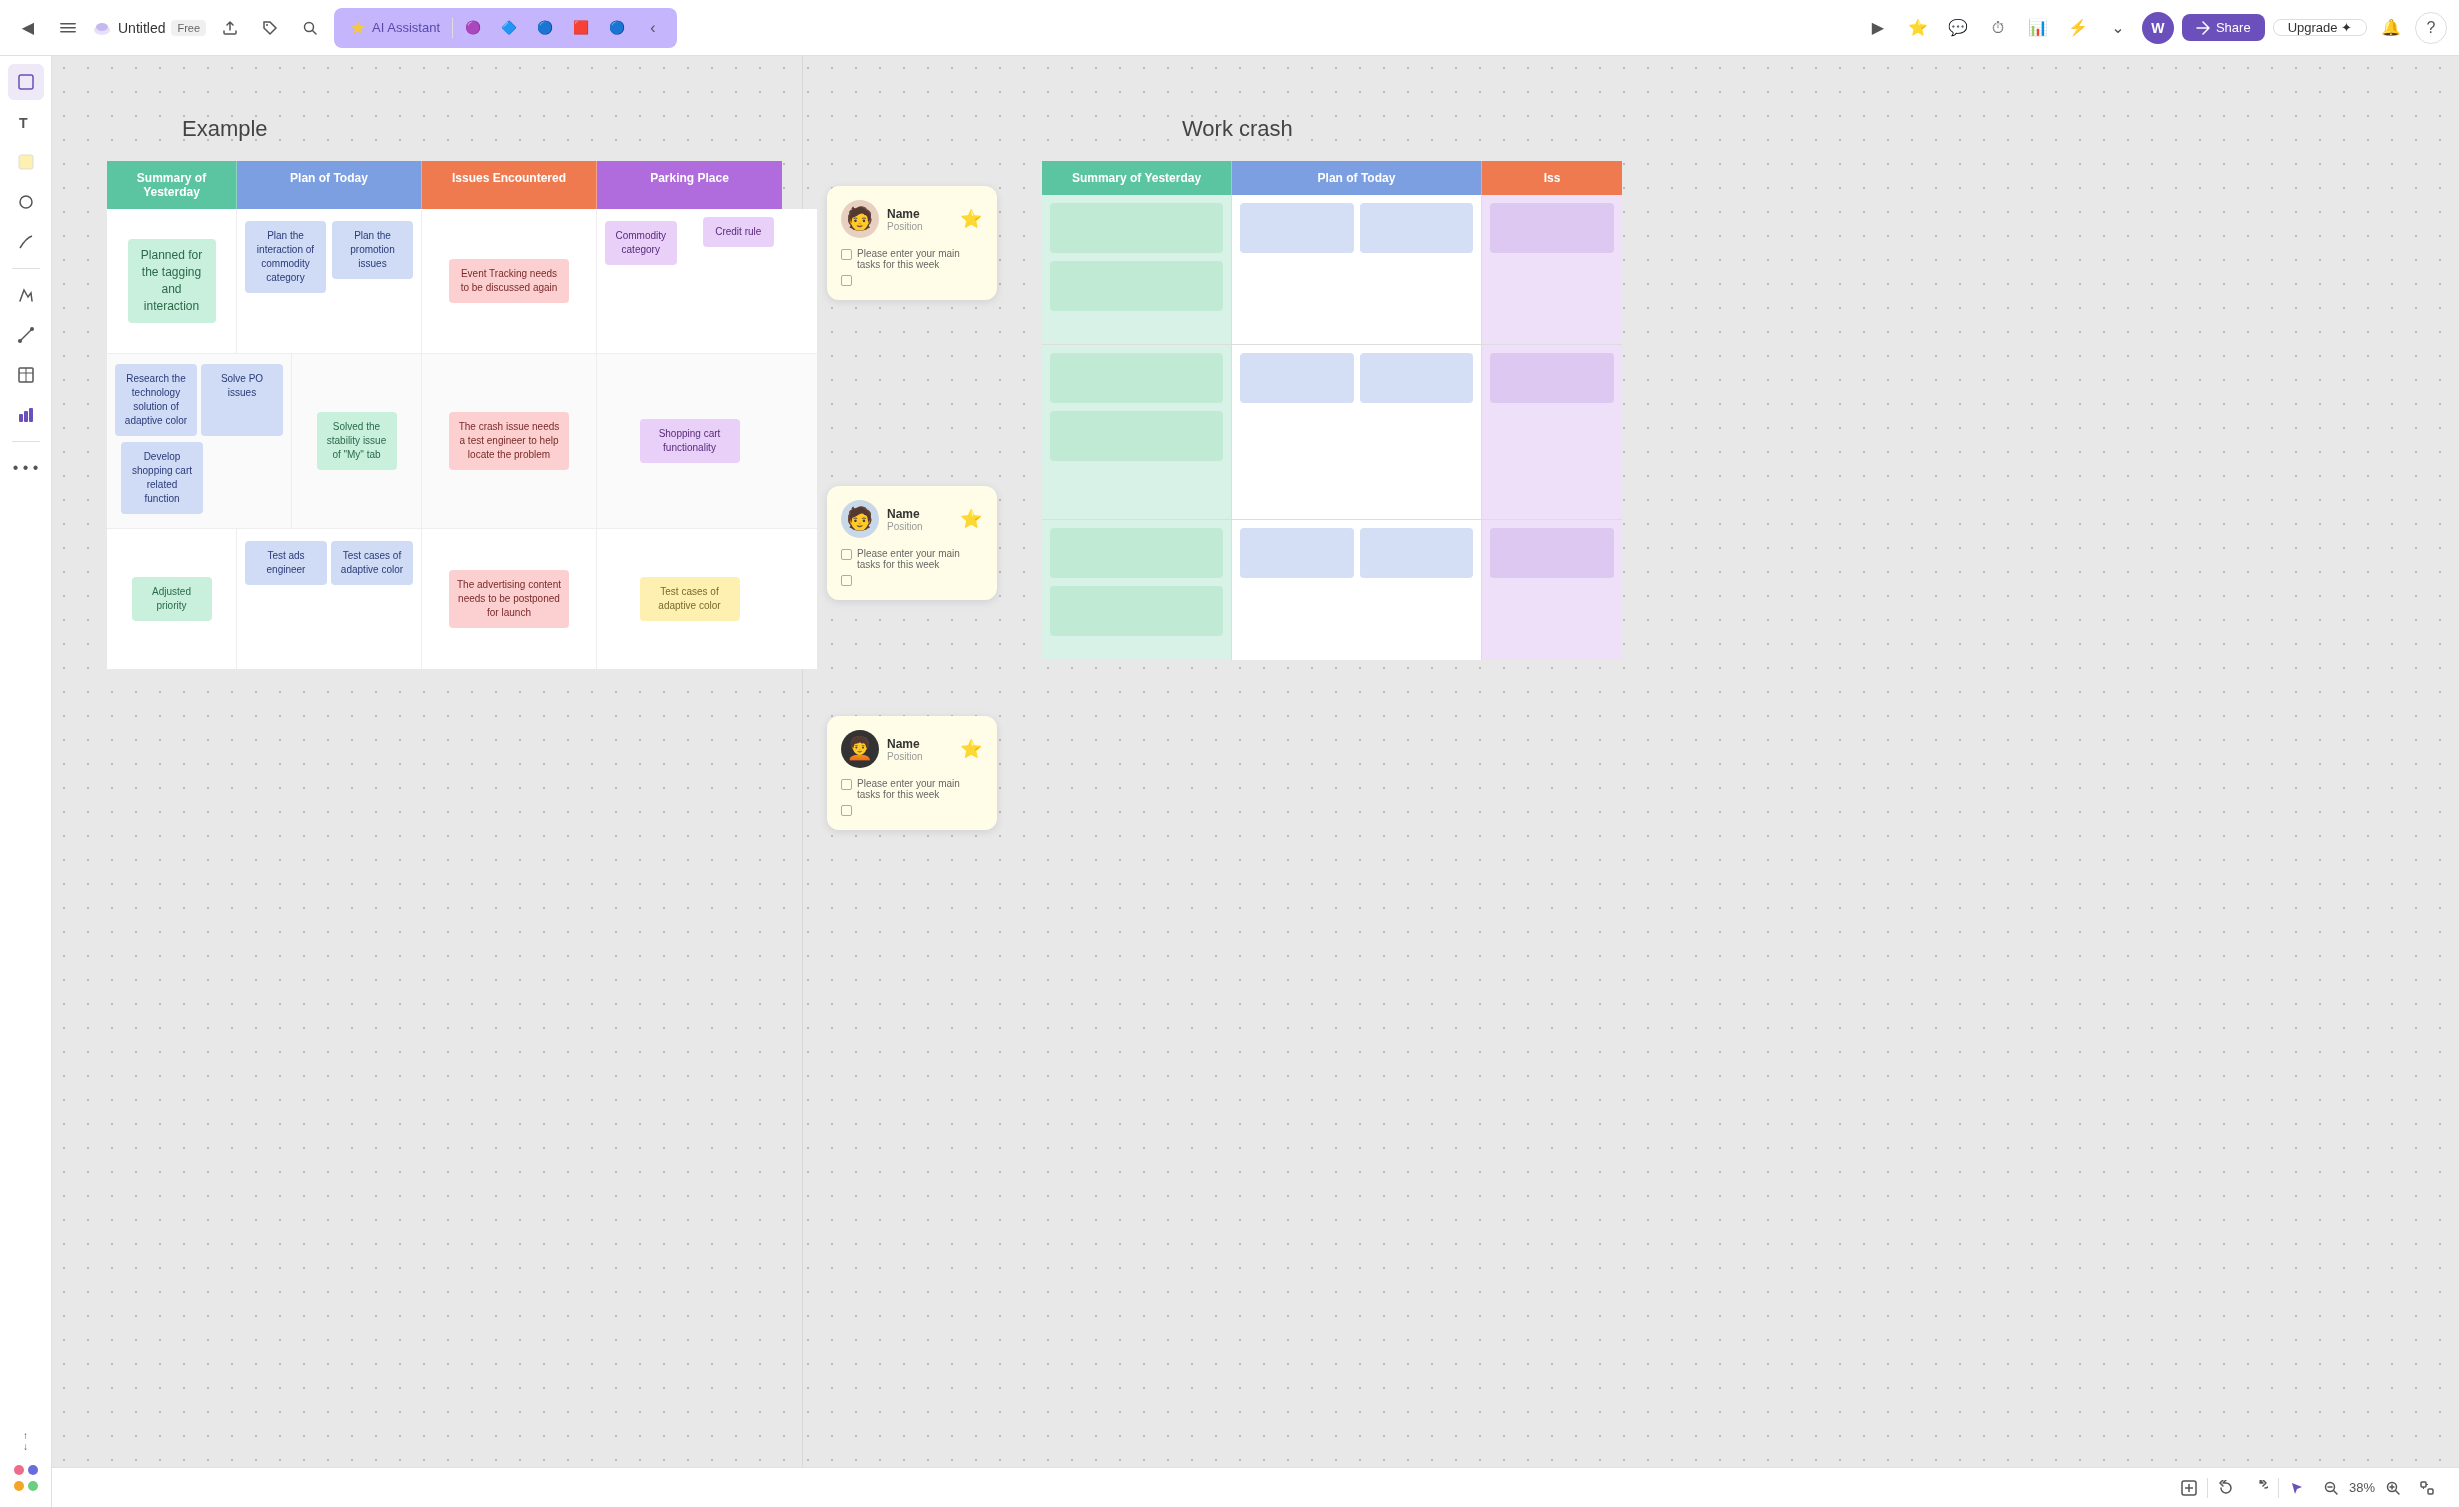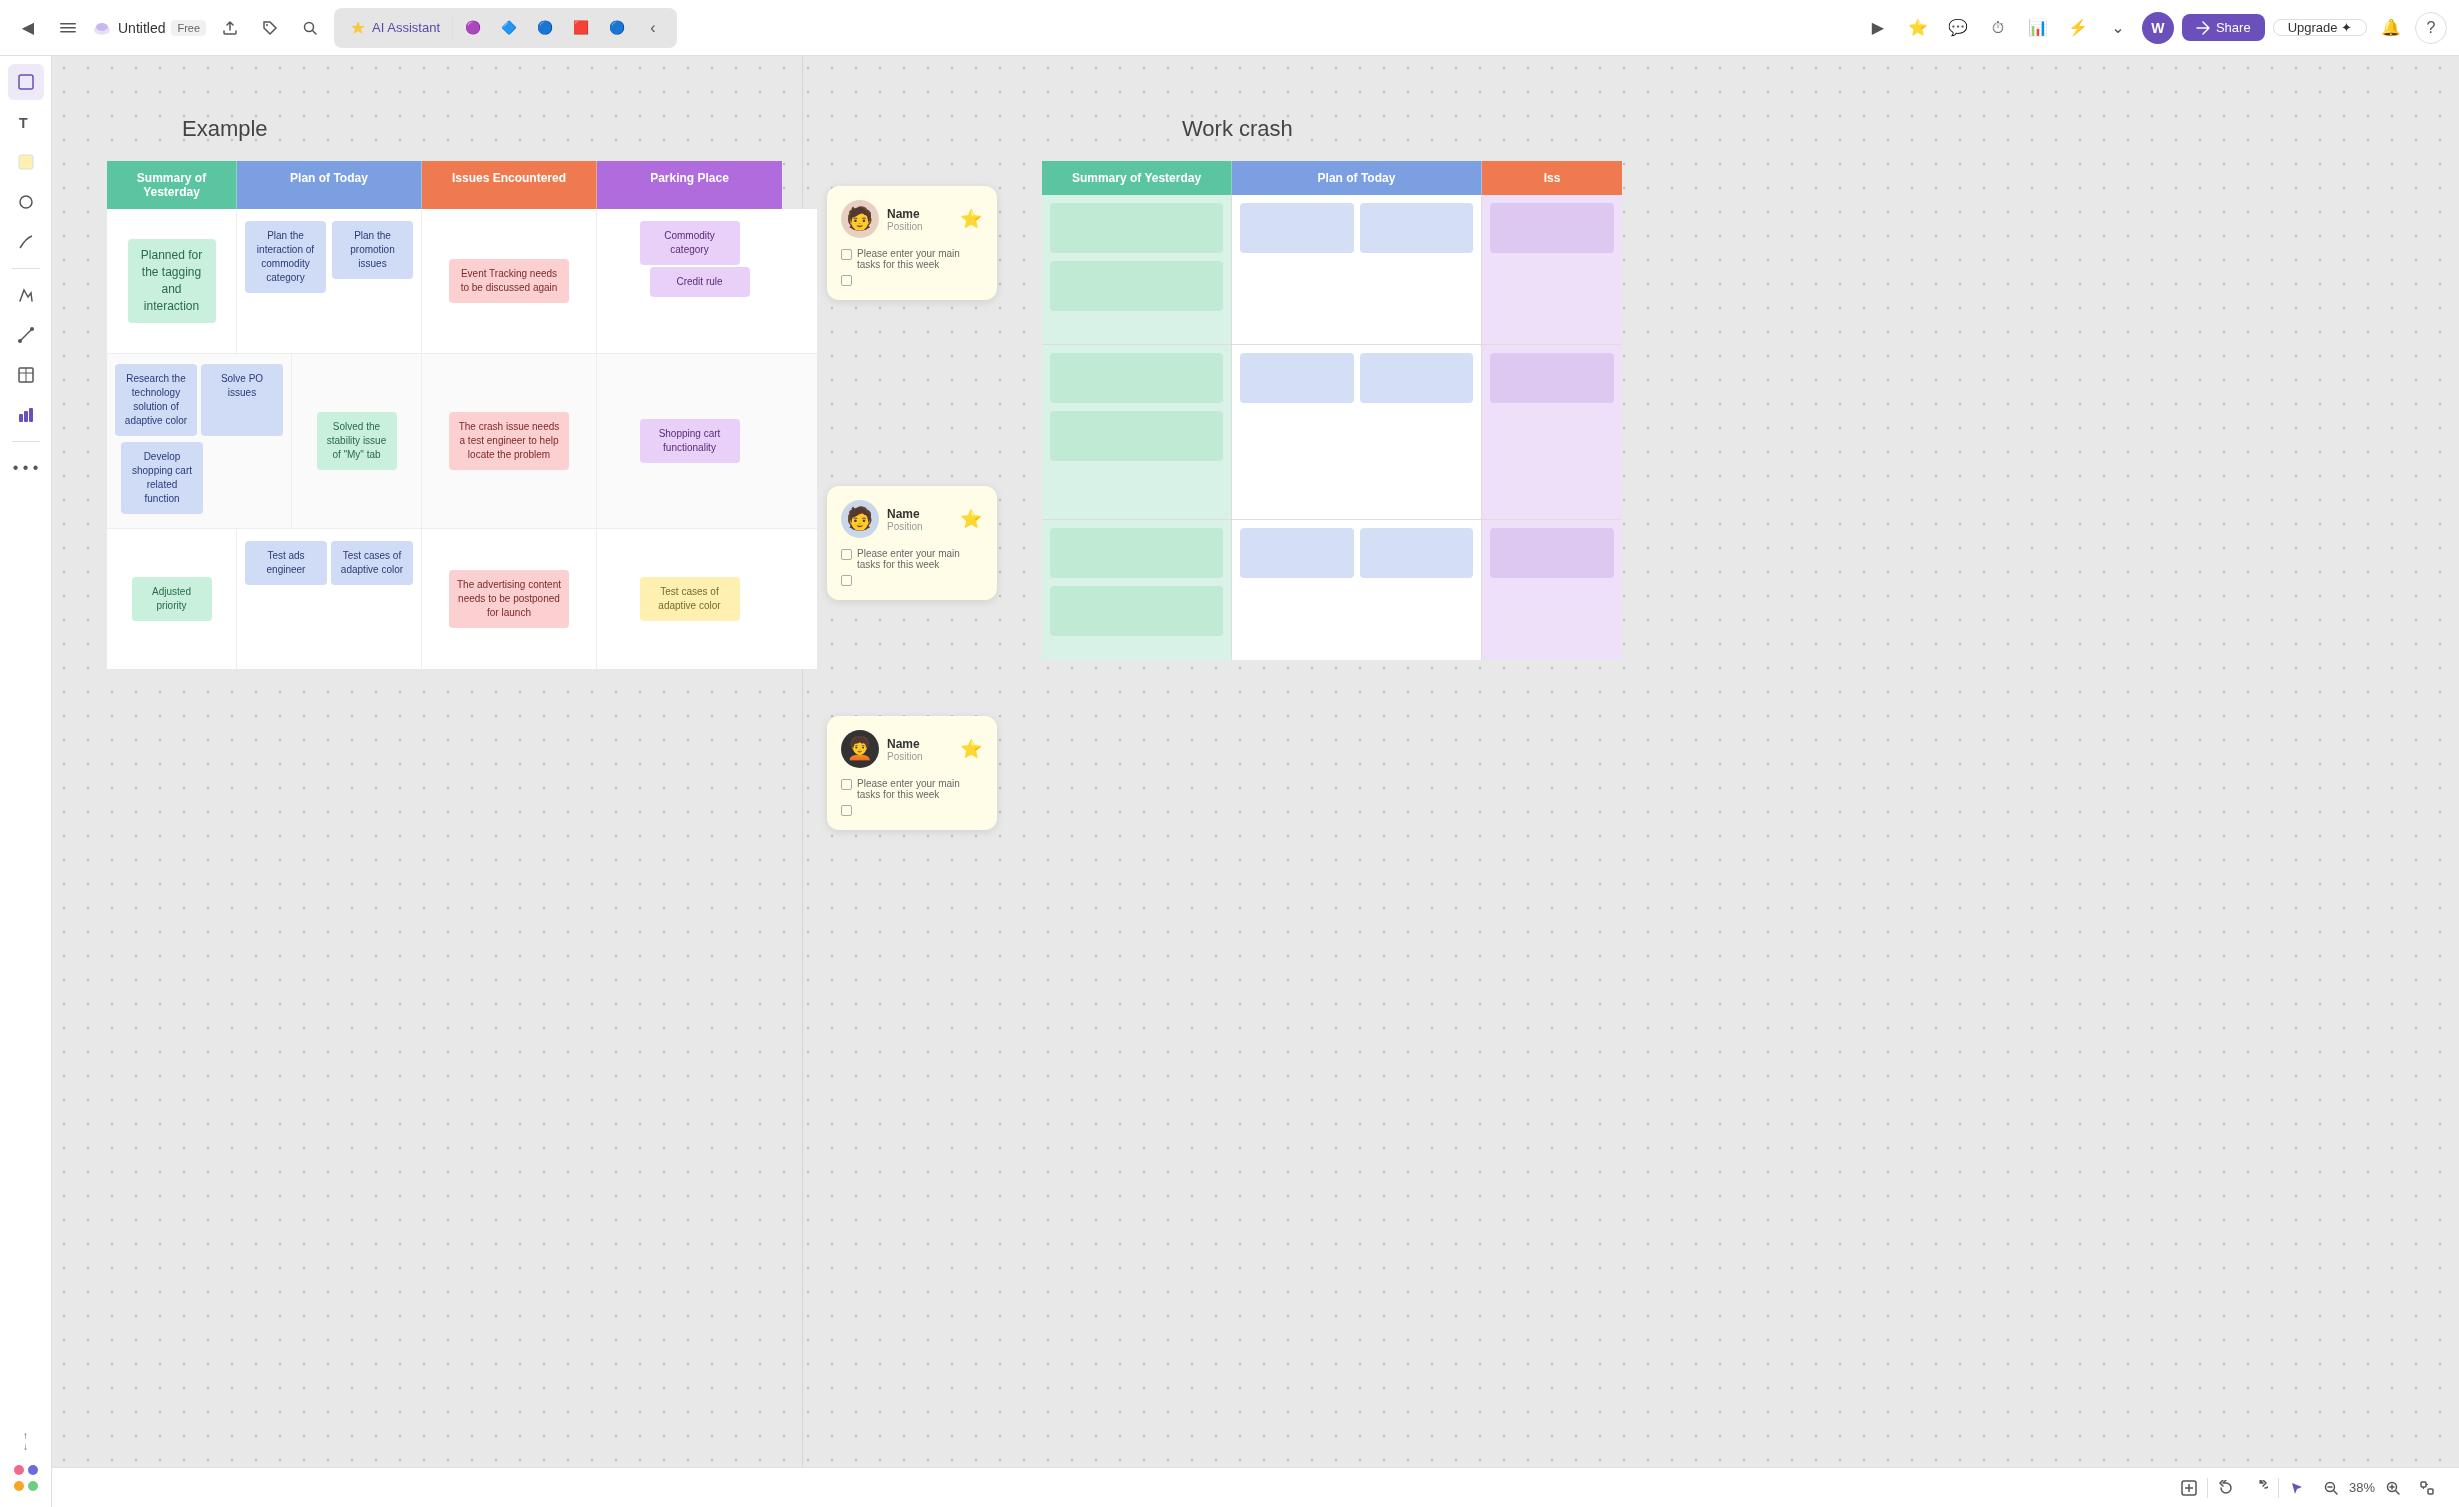--- a/index.html
+++ b/index.html
@@ -5,21 +5,21 @@
     * { margin: 0; padding: 0; box-sizing: border-box; }
     body { font-family: -apple-system, BlinkMacSystemFont, 'Segoe UI', sans-serif; background: #f0f0f0; overflow: hidden; width: 2459px; height: 1507px; }
 
     
     .toolbar {
       display: flex; align-items: center; height: 56px;
       background: #fff; border-bottom: 1px solid #e0e0e0;
       padding: 0 12px; gap: 8px; position: relative; z-index: 100;
     }
     .toolbar-left { display: flex; align-items: center; gap: 8px; }
-    .toolbar-center { display: flex; align-items: center; gap: 4px; background: #e5e5e5; border-radius: 8px; padding: 4px 8px; }
+    .toolbar-center { display: flex; align-items: center; gap: 4px; background: #c4b5fd; border-radius: 8px; padding: 4px 8px; }
     .toolbar-right { display: flex; align-items: center; gap: 8px; margin-left: auto; }
 
     .btn-icon { width: 32px; height: 32px; border-radius: 6px; border: none; background: transparent; cursor: pointer; display: flex; align-items: center; justify-content: center; font-size: 16px; color: #555; }
 
     .app-title { display: flex; align-items: center; gap: 6px; font-size: 14px; font-weight: 500; color: #333; }
     .free-badge { font-size: 11px; background: #f0f0f0; border-radius: 4px; padding: 2px 6px; color: #666; }
 
     .avatar-circle { width: 32px; height: 32px; border-radius: 50%; background: #6b4fbb; color: white; display: flex; align-items: center; justify-content: center; font-size: 14px; font-weight: 600; }
     .share-btn { display: flex; align-items: center; gap: 6px; padding: 6px 14px; background: #6b4fbb; color: white; border-radius: 8px; border: none; cursor: pointer; font-size: 13px; font-weight: 500; }
     .upgrade-btn { padding: 0 14px; background: #fff; border: 1px solid #ddd; border-radius: 8px; cursor: pointer; font-size: 13px; font-weight: 500; color: #333; }
@@ -248,21 +248,21 @@
           <span>Plan the promotion issues</span>
         </div>
       </div>
 
       <div style="width:175px; padding:8px; border-right:1px solid #eee; display:flex; align-items:center; justify-content:center;">
         <div class="sticky-note sticky-pink" style="width:120px; font-size:10px;">
           <span>Event Tracking needs to be discussed again</span>
         </div>
       </div>
 
-      <div style="width:185px; padding:8px; display:flex; flex-direction:column; gap:6px; align-items:center; padding-top:12px; position:relative;">
+      <div style="width:185px; padding:8px; display:flex; flex-direction:row; gap:6px; align-items:flex-start; padding-top:12px; position:relative;">
         <div class="sticky-note sticky-purple" style="width:100px; font-size:10px;">
           <span>Commodity category</span>
         </div>
         <div class="sticky-note sticky-purple" style="width:100px; font-size:10px; margin-left:20px; margin-top:-4px;">
           <span>Credit rule</span>
         </div>
       </div>
     </div>
 
     <div style="display:flex; gap:0; background:#fafafa; border-bottom:1px solid #eee; min-height:175px;">

